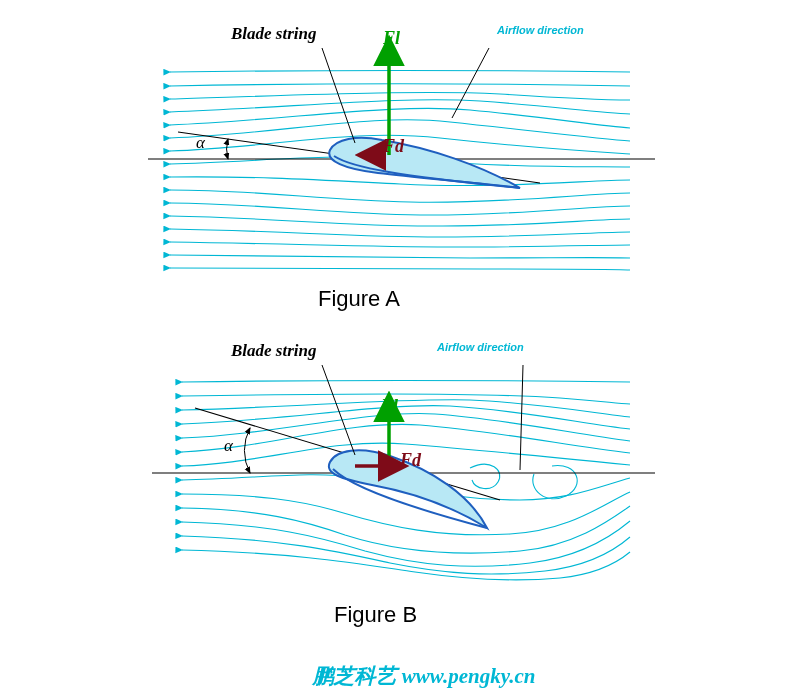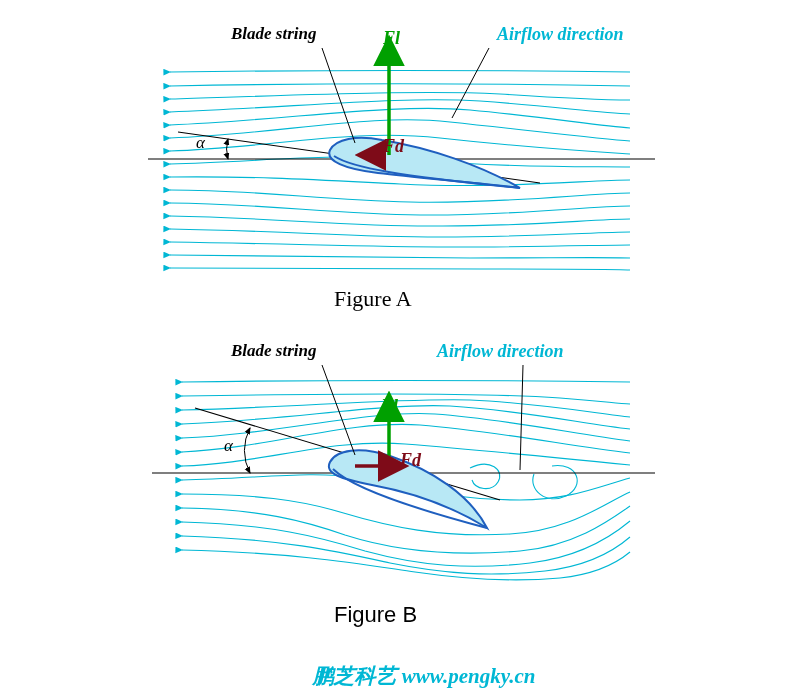--- a/index.html
+++ b/index.html
@@ -31,24 +31,24 @@
     white-space: nowrap;
   }
   .lbl-blade {
     font-family: "Liberation Serif", serif;
     font-weight: bold;
     font-style: italic;
     font-size: 17px;
     color: #000000;
   }
   .lbl-airflow {
-    font-family: Liberation Serif, serif;
-    font-weight: bold;
-    font-style: italic;
-    font-size: 18px;
+    font-family: Liberation Sans, sans-serif;
+    font-weight: bold;
+    font-style: italic;
+    font-size: 11px;
     color: #00b7d4;
   }
   .lbl-fl {
     font-family: "Liberation Serif", serif;
     font-weight: bold;
     font-style: italic;
     font-size: 18px;
     color: #00a000;
   }
   .lbl-fd {
@@ -210,21 +210,21 @@
 
     <line x1="322" y1="365" x2="355" y2="455" stroke="#000000" stroke-width="1"></line>
     <line x1="523" y1="365" x2="520" y2="470" stroke="#000000" stroke-width="1"></line>
   </svg>
 
   <div class="lbl lbl-blade" style="left:231px; top:24px;">Blade string</div>
   <div class="lbl lbl-airflow" style="left:497px; top:24px;">Airflow direction</div>
   <div class="lbl lbl-fl" style="left:383px; top:28px;">Fl</div>
   <div class="lbl lbl-fd" style="left:383px; top:136px;">Fd</div>
   <div class="lbl lbl-alpha" style="left:196px; top:133px;">α</div>
-  <div class="lbl lbl-figure" style="left:334px; top:286px;font-family:Liberation Serif, serif;">Figure A</div>
+  <div class="lbl lbl-figure" style="left:318px; top:286px;">Figure A</div>
 
   <div class="lbl lbl-blade" style="left:231px; top:341px;">Blade string</div>
   <div class="lbl lbl-airflow" style="left:437px; top:341px;">Airflow direction</div>
   <div class="lbl lbl-fl" style="left:381px; top:396px;">Fl</div>
   <div class="lbl lbl-fd" style="left:400px; top:450px;">Fd</div>
   <div class="lbl lbl-alpha" style="left:224px; top:436px;">α</div>
   <div class="lbl lbl-figure" style="left:334px; top:590px;margin-top:12px;">Figure B</div>
 
 
   <div class="watermark">鹏芝科艺 www.pengky.cn</div>

